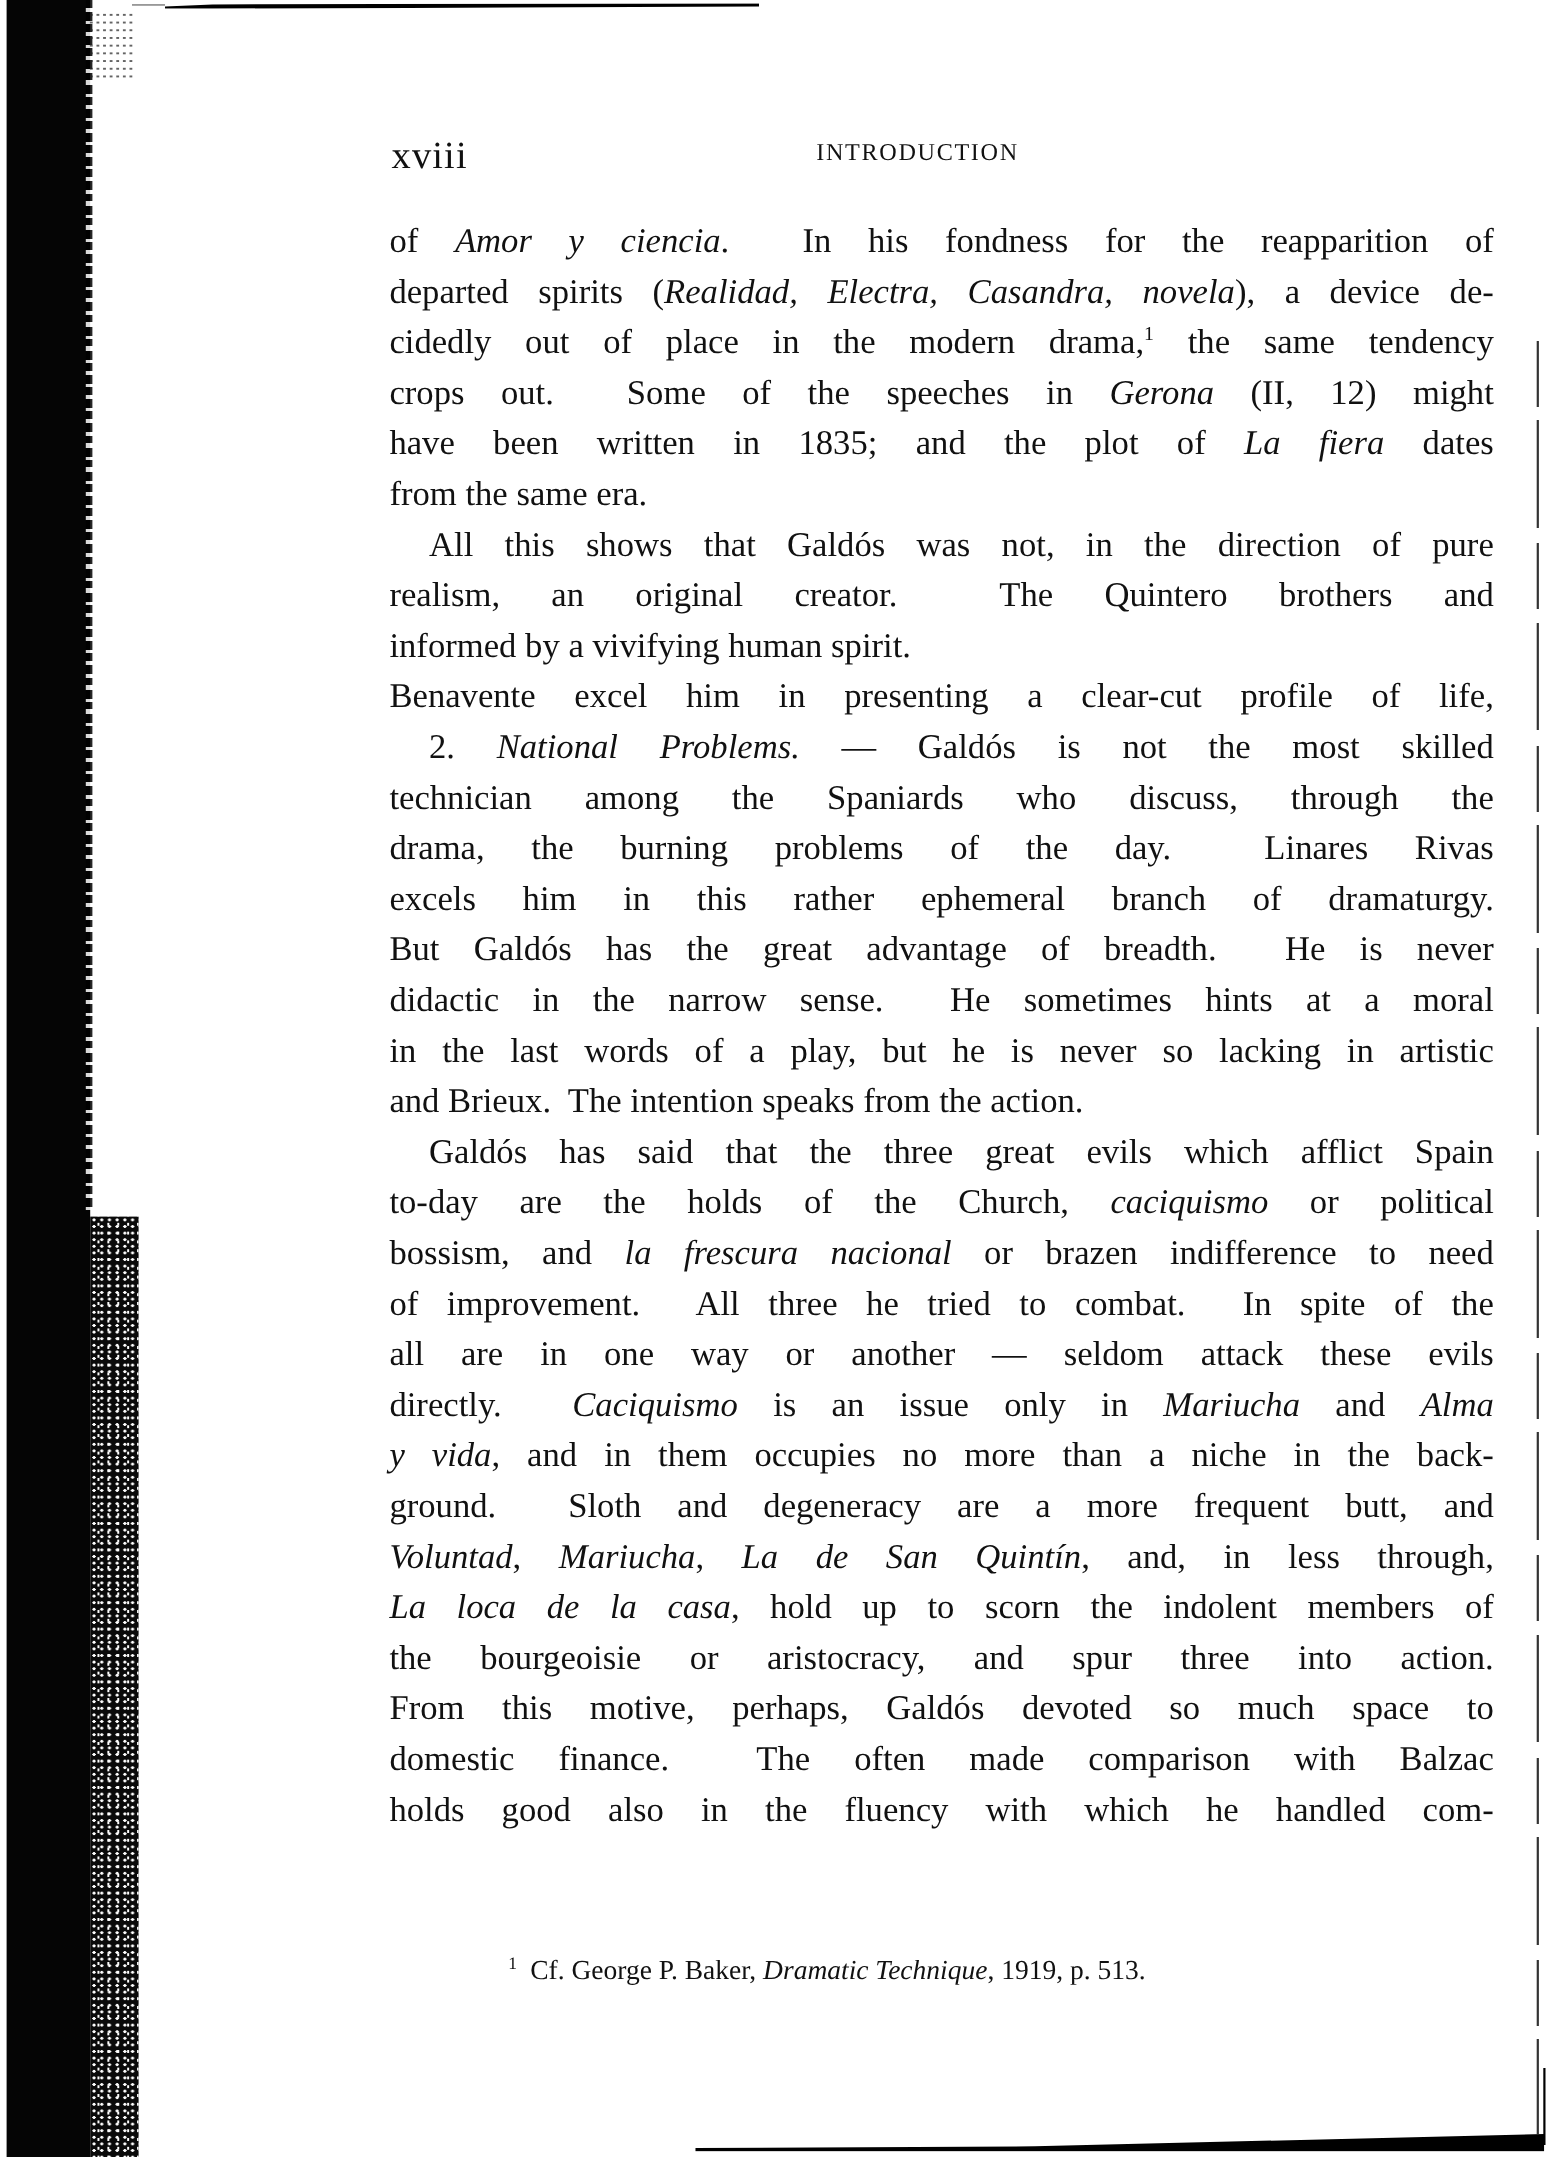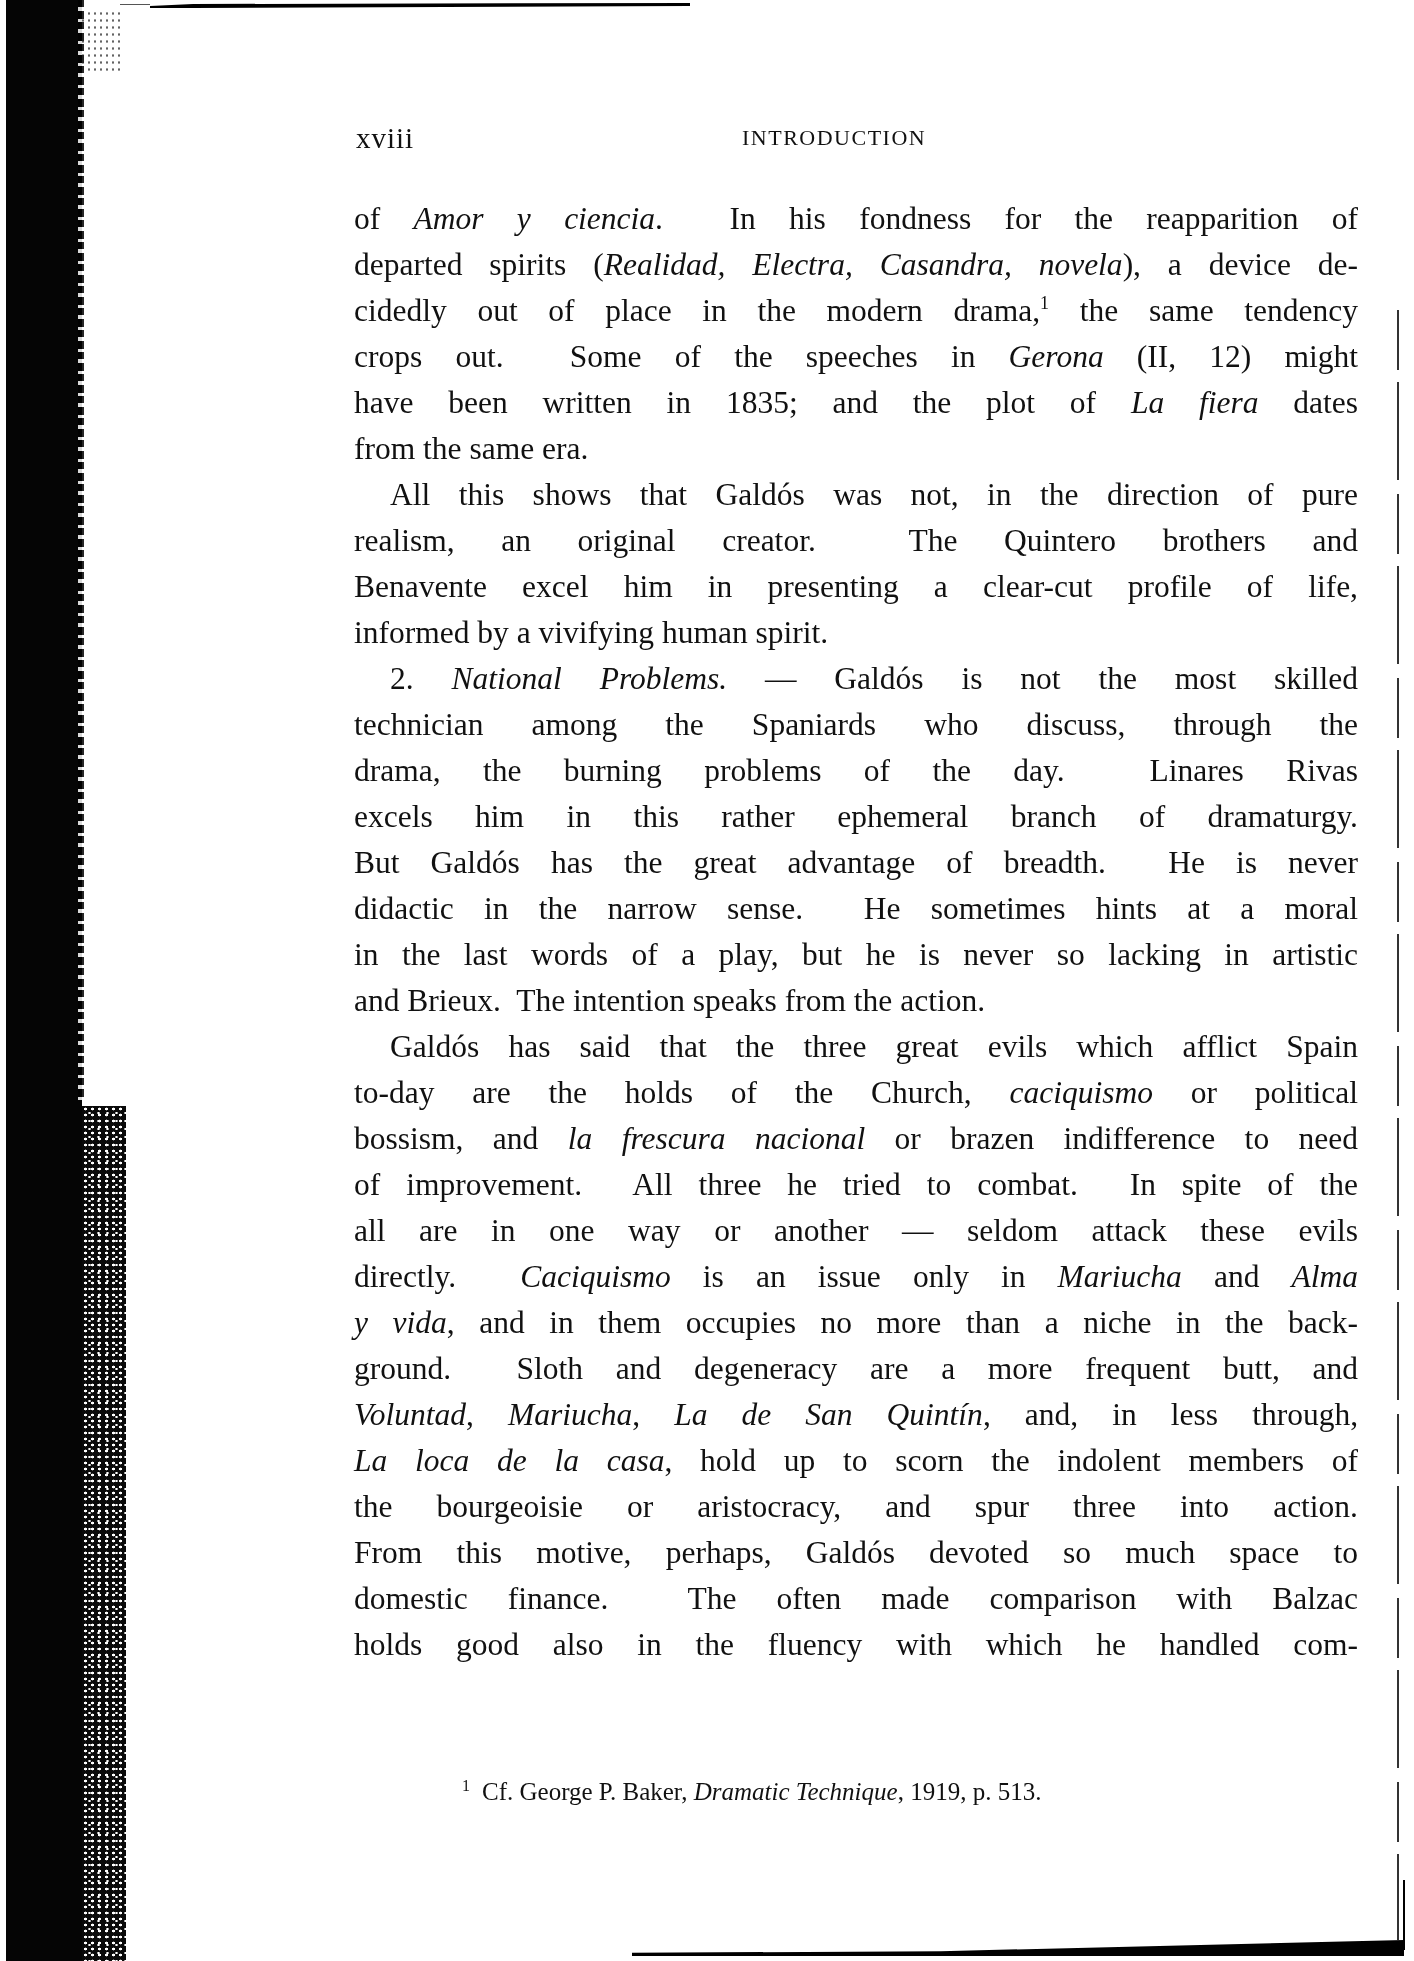--- a/index.html
+++ b/index.html
@@ -16,21 +16,21 @@
   .top-rule { position: absolute; left: 150px; top: 3px; width: 540px; height: 5px; background: #000;
     clip-path: polygon(0 60%, 8% 20%, 100% 0, 100% 60%, 8% 100%, 0 100%); }
   .top-rule-thin { position: absolute; left: 120px; top: 4px; width: 30px; height: 1px; background: #555; }
   .bottom-rule { position: absolute; left: 632px; top: 1940px; width: 772px; height: 16px; background: #000;
     clip-path: polygon(0 80%, 40% 70%, 100% 0, 100% 100%, 0 100%); }
   .right-edge { position: absolute; left: 1397px; top: 310px; width: 2px; height: 1630px;
     background: repeating-linear-gradient(180deg, #333 0 60px, transparent 60px 72px, #333 72px 170px, transparent 170px 184px); }
   .right-corner { position: absolute; left: 1403px; top: 1880px; width: 2px; height: 70px; background: #000; }
 
   .running-head { position: absolute; top: 122px; left: 356px; width: 1004px; height: 40px; }
-  .folio { position: absolute; left: 0; top: 0; font-size: 29px; letter-spacing: 1px; }
+  .folio { position: absolute; left: 0; top: 0; font-size: 35px; letter-spacing: 1px; }
   .head-title { position: absolute; left: 386px; top: 3px; font-size: 22px; letter-spacing: 1.5px; }
 
   .body-text { position: absolute; left: 354px; top: 196px; width: 1004px; font-size: 31.5px; line-height: 46px; }
   .para { margin: 0; text-align: justify; text-align-last: justify; }
   .line { display: block; text-align: justify; text-align-last: justify; white-space: nowrap; }
   .line.end { text-align-last: left; }
   .indent { padding-left: 36px; }
   .line i, .fn i { font-style: italic; }
   sup { font-size: 18px; line-height: 0; vertical-align: 12px; }
 
@@ -60,22 +60,22 @@
       <span class="line"><span>of </span><i>Amor y ciencia</i><span>.&nbsp; In his fondness for the reapparition of</span></span>
       <span class="line"><span>departed spirits (</span><i>Realidad, Electra, Casandra, novela</i><span>), a device de-</span></span>
       <span class="line"><span>cidedly out of place in the modern drama,</span><sup>1</sup><span> the same tendency</span></span>
       <span class="line"><span>crops out.&nbsp; Some of the speeches in </span><i>Gerona</i><span> (II, 12) might</span></span>
       <span class="line"><span>have been written in 1835; and the plot of </span><i>La fiera</i><span> dates</span></span>
       <span class="line end"><span>from the same era.</span></span>
     </div>
     <div class="para">
       <span class="line indent"><span>All this shows that Galdós was not, in the direction of pure</span></span>
       <span class="line"><span>realism, an original creator.&nbsp; The Quintero brothers and</span></span>
+      <span class="line end"><span>informed by a vivifying human spirit.</span></span>
       <span class="line"><span>Benavente excel him in presenting a clear-cut profile of life,</span></span>
-      <span class="line end"><span>informed by a vivifying human spirit.</span></span>
     </div>
     <div class="para">
       <span class="line indent"><span>2. </span><i>National Problems.</i><span> — Galdós is not the most skilled</span></span>
       <span class="line"><span>technician among the Spaniards who discuss, through the</span></span>
       <span class="line"><span>drama, the burning problems of the day.&nbsp; Linares Rivas</span></span>
       <span class="line"><span>excels him in this rather ephemeral branch of dramaturgy.</span></span>
       <span class="line"><span>But Galdós has the great advantage of breadth.&nbsp; He is never</span></span>
       <span class="line"><span>didactic in the narrow sense.&nbsp; He sometimes hints at a moral</span></span>
       <span class="line"><span>in the last words of a play, but he is never so lacking in artistic</span></span>
       <span class="line end"><span>and Brieux.&nbsp; The intention speaks from the action.</span></span>

